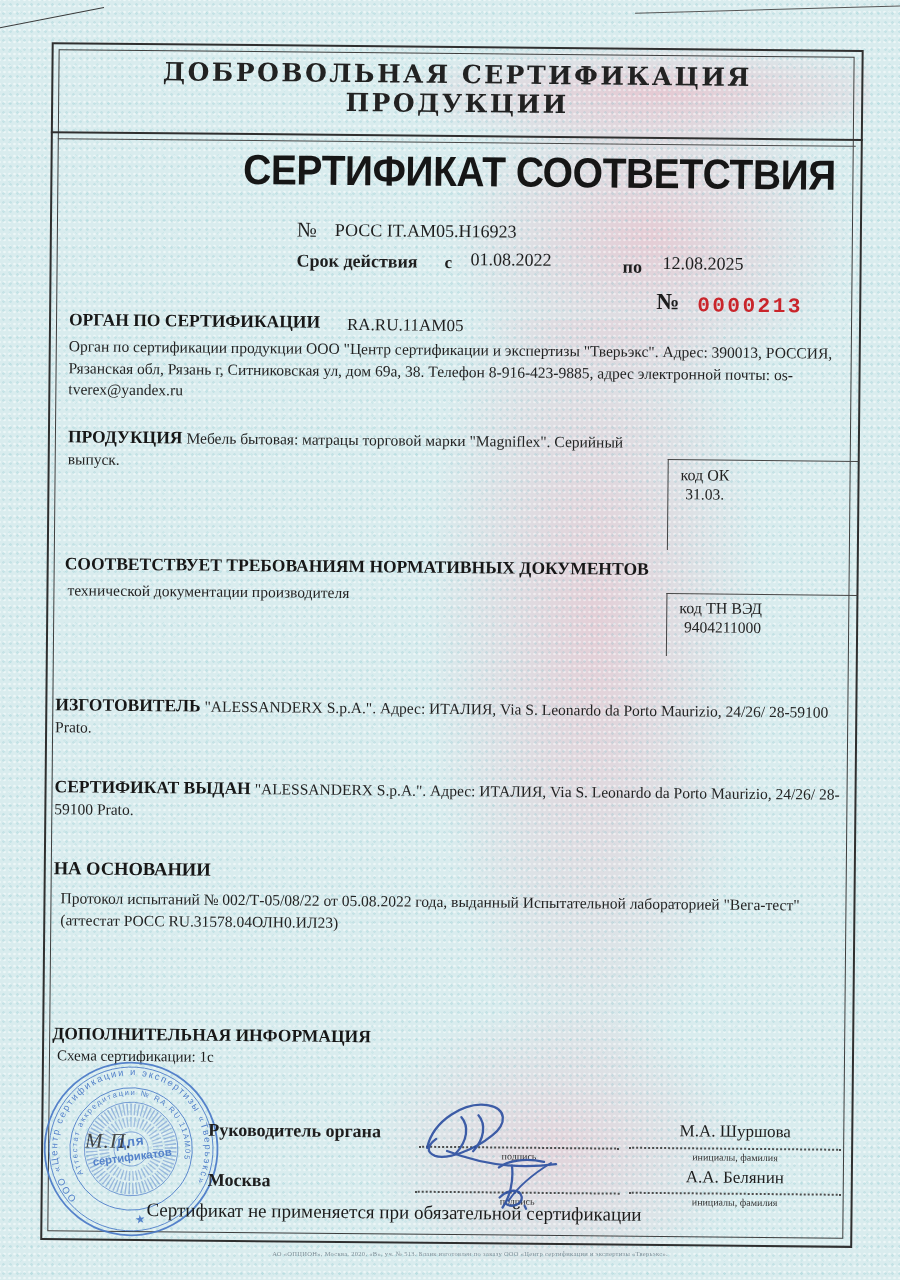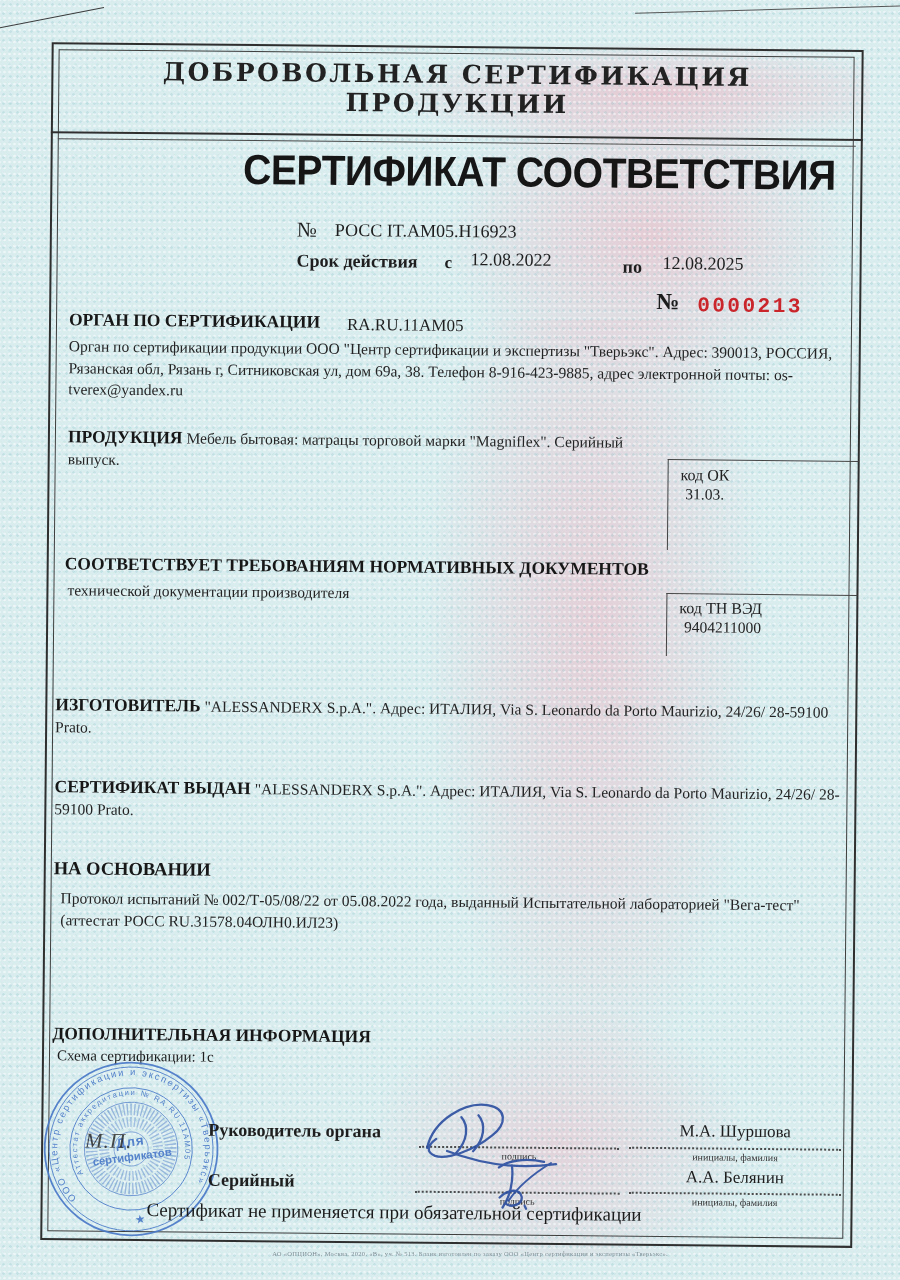--- a/index.html
+++ b/index.html
@@ -91,21 +91,21 @@
     <div class="abs banner-sep2"></div>
 
     <div class="abs banner">ДОБРОВОЛЬНАЯ СЕРТИФИКАЦИЯ ПРОДУКЦИИ</div>
     <div class="abs big-title">СЕРТИФИКАТ СООТВЕТСТВИЯ</div>
 
     <span class="abs no-sign" style="left:293px;top:219px;">№</span>
     <span class="abs" style="left:331px;top:221px;font-size:18px;">РОСС IT.AM05.H16923</span>
 
     <span class="abs" style="left:293px;top:252px;font-weight:bold;font-size:18px;">Срок действия</span>
     <span class="abs" style="left:441px;top:253px;font-weight:bold;font-size:17px;">с</span>
-    <span class="abs" style="left:467px;top:249px;font-size:18px;">12.08.2022</span>
+    <span class="abs" style="left:467px;top:249px;font-size:18px;">01.08.2022</span>
     <span class="abs" style="left:619px;top:255px;font-weight:bold;font-size:18px;">по</span>
     <span class="abs" style="left:659px;top:251px;font-size:18px;">12.08.2025</span>
 
     <span class="abs blank-no" style="left:653px;top:287px;">№</span>
     <span class="abs blank-digits" style="left:694px;top:292px;">0000213</span>
 
     <span class="abs label" style="left:66px;top:313px;">ОРГАН ПО СЕРТИФИКАЦИИ</span>
     <span class="abs" style="left:344px;top:316px;font-size:17px;">RA.RU.11AM05</span>
     <div class="abs body-text" style="left:66px;top:339px;width:800px;">
       <div>Орган по сертификации продукции ООО "Центр сертификации и экспертизы "Тверьэкс". Адрес: 390013, РОССИЯ,</div>
@@ -174,21 +174,21 @@
     </svg>
     <span class="abs mp" style="left:90px;top:1132px;font-style:italic;">М.П.</span>
 
     <span class="abs" style="left:213px;top:1122px;font-weight:bold;font-size:18px;">Руководитель органа</span>
     <div class="abs sig-line" style="left:424px;top:1146px;width:200px;"></div>
     <div class="abs caption" style="left:424px;top:1150px;width:200px;">подпись</div>
     <div class="abs name" style="left:634px;top:1119px;width:212px;">М.А. Шуршова</div>
     <div class="abs sig-line" style="left:634px;top:1145px;width:212px;"></div>
     <div class="abs caption" style="left:634px;top:1149px;width:212px;">инициалы, фамилия</div>
 
-    <span class="abs" style="left:213px;top:1172px;font-weight:bold;font-size:18px;">Серийный</span>
+    <span class="abs" style="left:213px;top:1172px;font-weight:bold;font-size:18px;">Москва</span>
     <div class="abs sig-line" style="left:420px;top:1191px;width:205px;"></div>
     <div class="abs caption" style="left:420px;top:1195px;width:205px;">подпись</div>
     <div class="abs name" style="left:634px;top:1165px;width:212px;">А.А. Белянин</div>
     <div class="abs sig-line" style="left:634px;top:1190px;width:212px;"></div>
     <div class="abs caption" style="left:634px;top:1194px;width:212px;">инициалы, фамилия</div>
 
     <svg class="abs" style="left:0;top:0;pointer-events:none;" width="900" height="1280" viewBox="0 0 900 1280">
       <g fill="none" stroke="#2b4ea0" stroke-width="2.3" stroke-linecap="round" opacity=".9">
         <path d="M432,1148 C438,1120 470,1101 493,1105 C511,1108 512,1123 497,1135 C479,1150 452,1160 440,1156 C430,1152 433,1145 441,1139"></path>
         <path d="M466,1117 C474,1126 472,1141 461,1153"></path>

